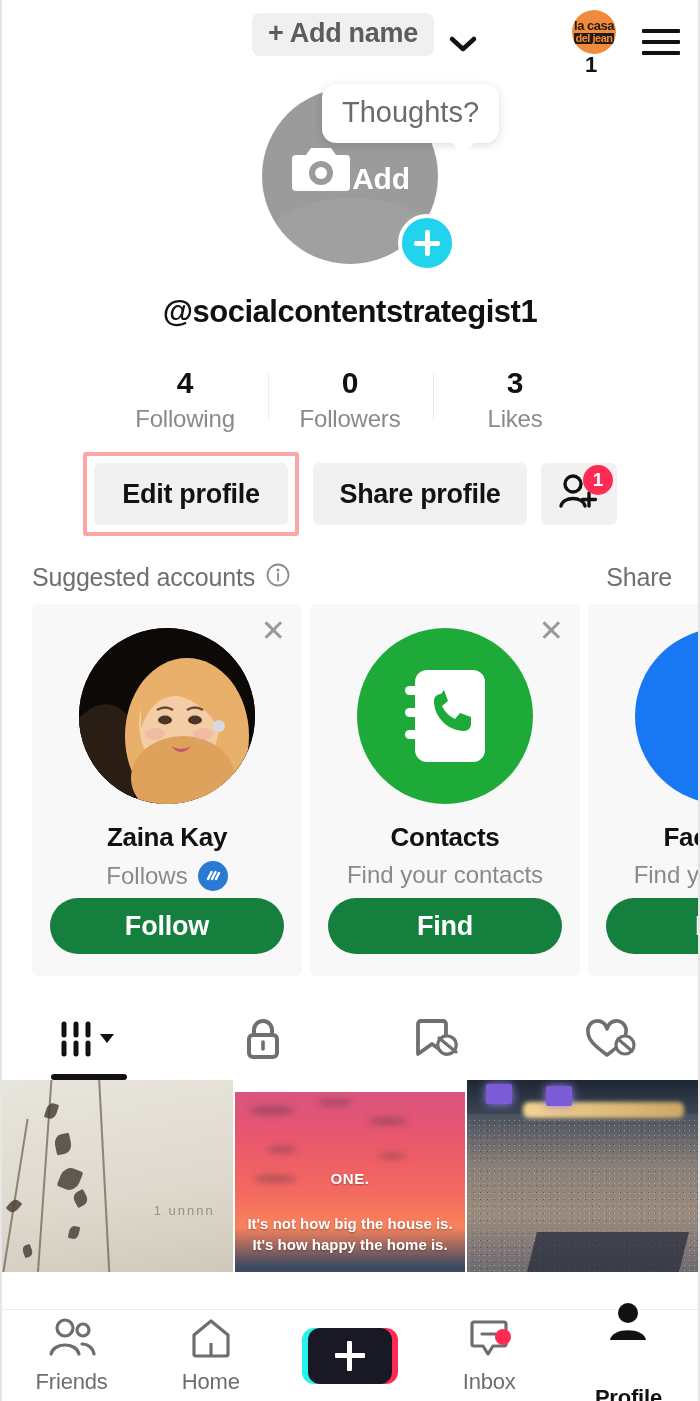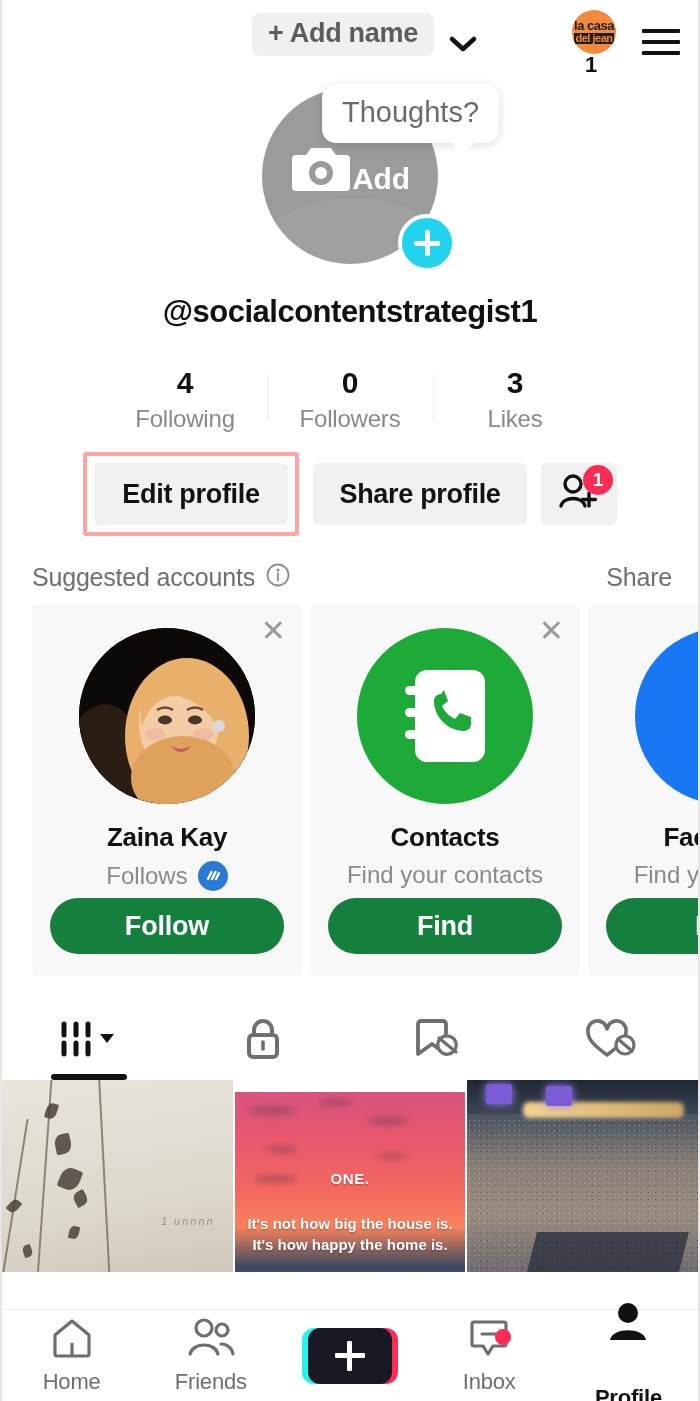--- a/index.html
+++ b/index.html
@@ -358,24 +358,23 @@
 
   .cell1 { background: linear-gradient(170deg,#e8e5dc 0%,#ded9cd 60%,#cfc9bb 100%); }
   .cell1 .stem {
     position: absolute; background: #6f6656; opacity: .75;
   }
   .cell1 .leaf {
     position: absolute; background: #4a4238; border-radius: 50% 10% 50% 10%;
     opacity: .85;
   }
   .cell1 .blurtext {
-    position: absolute; right: 18px; bottom: 45px;
-    font-size: 11px; color: #9a927f; letter-spacing: 2px;
+    position: absolute; right: 18px; bottom: 54px;
+    font-size: 13px; color: #9a927f; letter-spacing: 2px;
     filter: blur(0.6px);
-    font-style: italic;
   }
 
   .cell2 { background: linear-gradient(180deg,#d9547f 0%,#e8576d 25%,#f4695f 55%,#f8825c 75%,#3c4a60 97%); margin-top: 12px; }
   .cell2 .cloud {
     position: absolute; background: rgba(70,50,70,0.35); border-radius: 50%;
     filter: blur(3px);
   }
   .cell2 .t-one {
     position: absolute; top: 78px; left: 0; right: 0; text-align: center;
     color: #fff; font-size: 15px; font-weight: 700; letter-spacing: .6px;
@@ -713,41 +712,41 @@
       <span class="crowd" style="top:86px;height:60px;"></span>
       <span class="crowd" style="top:148px;height:44px;"></span>
       <span class="stage"></span>
     </div>
   </div>
 
   <div class="bottom-nav">
 
     <div class="nav-item">
       <span>
-        <svg width="44" height="42" viewBox="0 0 44 42">
-          <path d="M5 18 L22 4 L39 18 V37 a2 2 0 0 1 -2 2 H7 a2 2 0 0 1 -2 -2 Z" fill="none" stroke="#6e6e6e" stroke-width="3.2" stroke-linejoin="round"></path>
-          <path d="M22 39 V26" stroke="#6e6e6e" stroke-width="3.2"></path>
-        </svg>
-      </span>
-      <span class="nav-label">Home</span>
-    </div>
-
-    <div class="nav-item">
-      <span>
         <svg width="50" height="42" viewBox="0 0 50 42">
           <circle cx="18" cy="11" r="8" fill="none" stroke="#6e6e6e" stroke-width="3.2"></circle>
           <circle cx="36" cy="13" r="6" fill="none" stroke="#6e6e6e" stroke-width="3.2"></circle>
           <path d="M4 37 C7 25 29 25 32 37" fill="none" stroke="#6e6e6e" stroke-width="3.2" stroke-linecap="round"></path>
           <path d="M35 27 C41 27 46 31 47 37" fill="none" stroke="#6e6e6e" stroke-width="3.2" stroke-linecap="round"></path>
         </svg>
       </span>
       <span class="nav-label">Friends</span>
     </div>
 
     <div class="nav-item">
+      <span>
+        <svg width="44" height="42" viewBox="0 0 44 42">
+          <path d="M5 18 L22 4 L39 18 V37 a2 2 0 0 1 -2 2 H7 a2 2 0 0 1 -2 -2 Z" fill="none" stroke="#6e6e6e" stroke-width="3.2" stroke-linejoin="round"></path>
+          <path d="M22 39 V26" stroke="#6e6e6e" stroke-width="3.2"></path>
+        </svg>
+      </span>
+      <span class="nav-label">Home</span>
+    </div>
+
+    <div class="nav-item">
       <div class="create-wrap">
         <div class="create-btn">
           <span class="plus-white"></span>
         </div>
       </div>
     </div>
 
     <div class="nav-item">
       <span>
         <svg width="44" height="42" viewBox="0 0 44 42">

